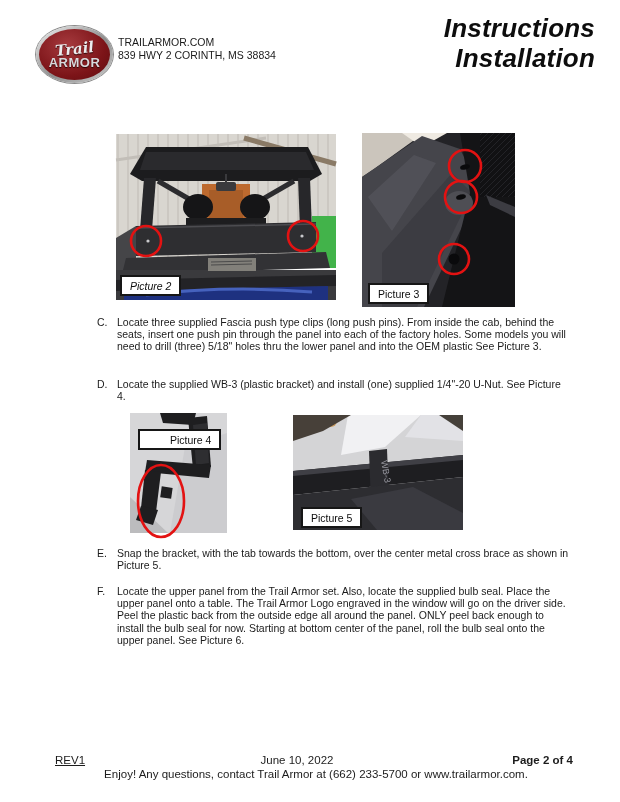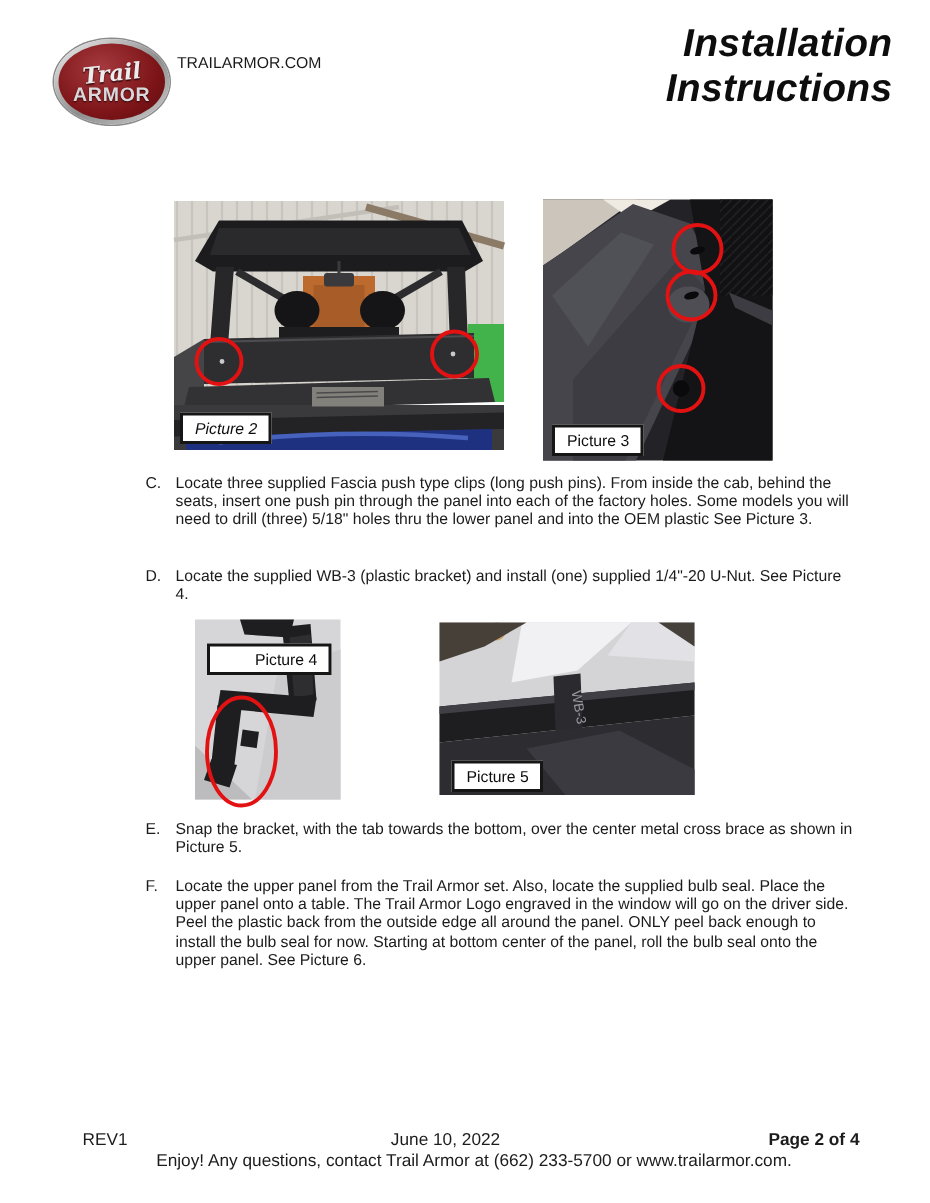--- a/index.html
+++ b/index.html
@@ -45,42 +45,43 @@
     font-size:10.5px;color:#0d0d0d;display:inline-flex;align-items:center;
     justify-content:center;padding:1px 8px;height:15px;white-space:nowrap;
   }
 
   
   .step{left:97px;width:472px;display:flex;font-size:10.5px;line-height:12.2px;color:#1b1b1b;}
   .step .marker{width:20px;flex:none;}
   .step .text{flex:1;}
 
   
-  .footer-rev{left:55px;top:754px;font-size:11.5px;}
+  .footer-rev{left:55px;top:754px;font-size:11.5px;text-decoration:underline;}
   .footer-date{left:0;top:754px;width:594px;text-align:center;font-size:11.5px;}
   .footer-page{right:47px;top:754px;font-size:11.5px;font-weight:bold;}
   .footer-contact{left:12px;top:768px;width:608px;text-align:center;font-size:11.5px;}
 </style>
 </head>
 <body>
 
 <div class="abs logo-outer">
   <div class="logo-inner">
     <span class="logo-script">Trail</span>
     <span class="logo-block">ARMOR</span>
   </div>
 </div>
 
 <div class="abs company">
   <div>TRAILARMOR.COM</div>
+  <div>839 HWY 2 CORINTH, MS 38834</div>
 </div>
 
 <div class="abs page-title">
+  <div>Instructions</div>
   <div>Installation</div>
-  <div>Instructions</div>
 </div>
 
 <div class="abs photo" style="left:116px;top:134px;width:220px;height:166px;font-style:italic;">
   <svg viewBox="0 0 220 166" width="220" height="166">
     <defs>
       <pattern id="corr" width="10" height="10" patternUnits="userSpaceOnUse">
         <rect width="10" height="10" fill="#d9d6d0"></rect>
         <line x1="2" y1="0" x2="2" y2="10" stroke="#c8c4be" stroke-width="1.5"></line>
       </pattern>
     </defs>

